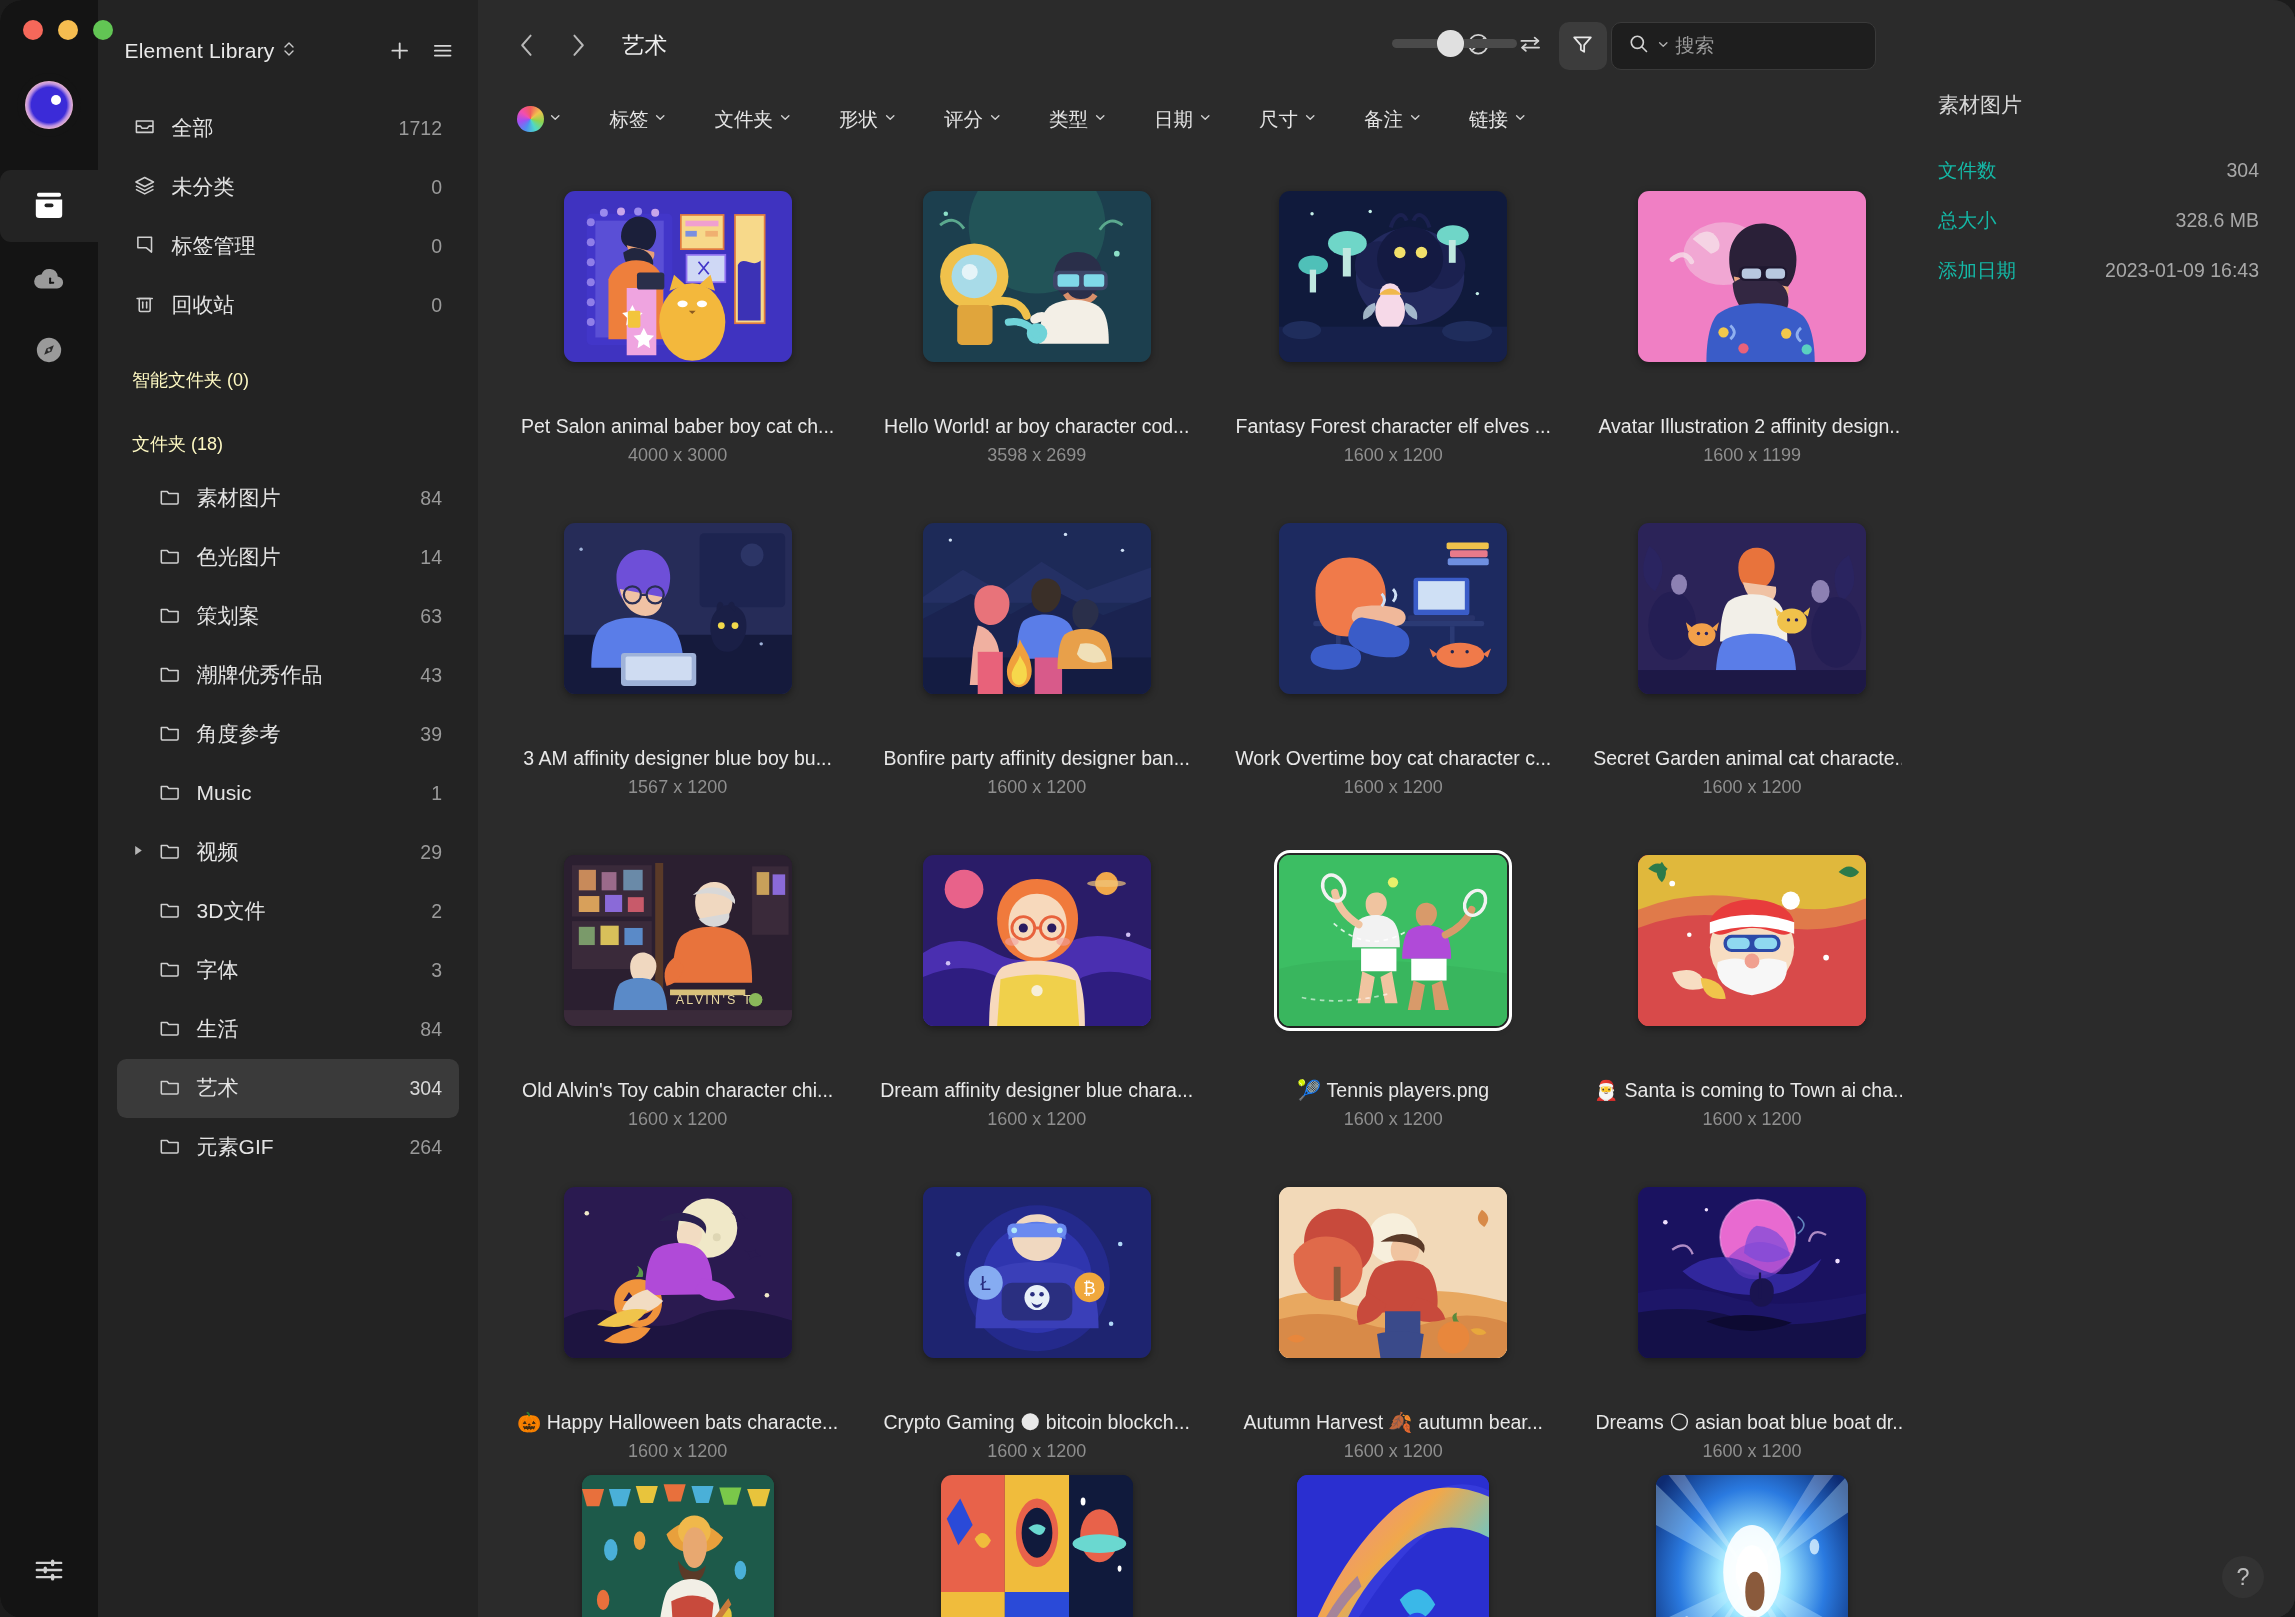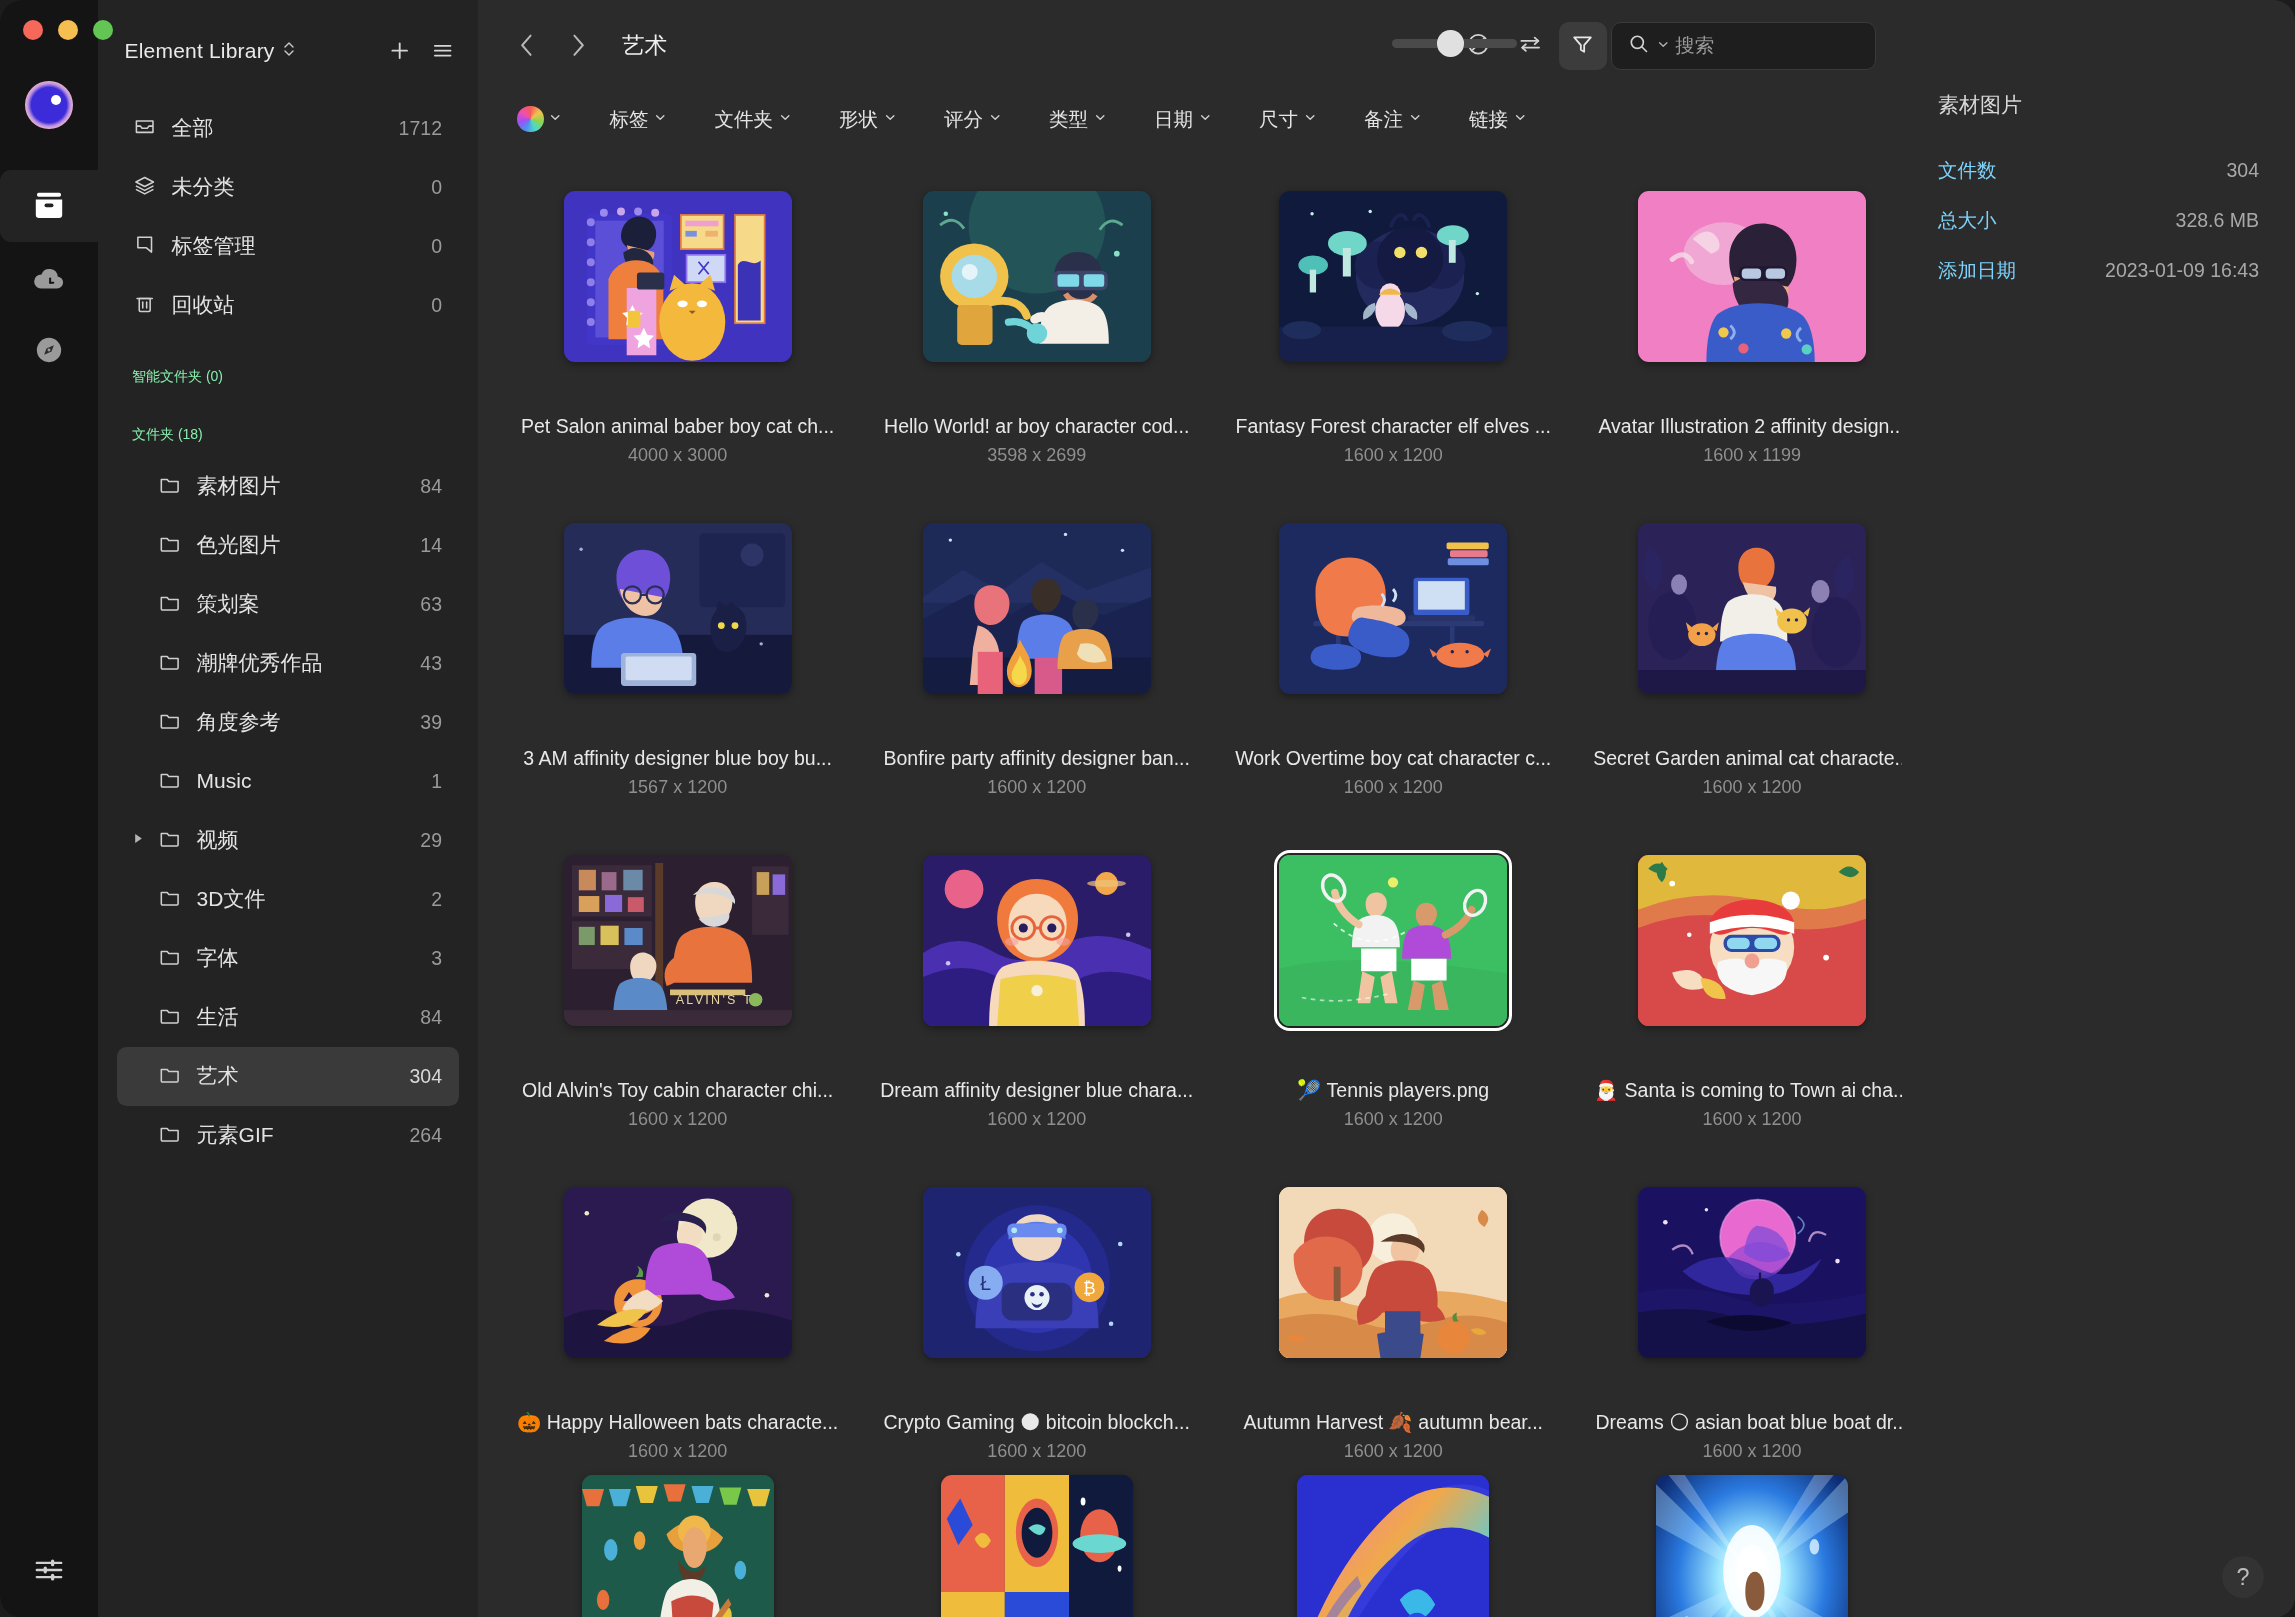--- a/index.html
+++ b/index.html
@@ -72,21 +72,21 @@
     height: 59px; margin: 0 19px; padding: 0 17px 0 15.6px;
     display: flex; align-items: center; gap: 15.6px;
     border-radius: 9.4px; cursor: pointer;
   }
   .sb-row.selected { background: #3a3a3a; }
   .sb-row .lbl { font-size: 21px; color: #e4e4e4; white-space: nowrap; }
   .sb-row .cnt { margin-left: auto; font-size: 19.5px; color: #9a9a9a; }
   .sb-row.selected .cnt { color: #d8d8d8; }
 
   .sb-section {
-    font-size: 14px; color: #86efac;
+    font-size: 18px; color: #fef9c3;
     padding: 0 0 0 34px; margin: 33px 0 7.8px;
   }
   .sb-folders { margin-top: 4.7px; }
   .sb-row .twisty { width: 15.6px; flex: 0 0 15.6px; margin-right: -6.2px; }
   .sb-row .twisty.empty { visibility: hidden; }
 
   
   .main { flex: 1 1 auto; display: flex; flex-direction: column; min-width: 0; background: #2b2b2b; }
   .topbar {
     height: 91px; flex: 0 0 91px;
@@ -154,21 +154,21 @@
   .dims { margin-top: 7px; font-size: 18px; color: #8f8f8f; text-align: center; }
   .cell.selected .thumb { outline: 3.9px solid #ffffff; outline-offset: 2.3px; }
 
   
   .inspector {
     width: 393px; flex: 0 0 393px; background: #2b2b2b;
     padding: 91px 36px 0 36px;
   }
   .insp-title { font-size: 21px; color: #d8d8d8; margin-bottom: 26.5px; }
   .insp-row { display: flex; align-items: center; height: 50px; }
-  .insp-k { font-size: 19.5px; color: #7dd3fc; text-align: center; }
+  .insp-k { font-size: 19.5px; color: #14b8a6; text-align: center; }
   .insp-v { margin-left: auto; font-size: 19.5px; color: #a8a8a8; }
 
   
   .traffic { position: absolute; top: 20px; left: 23.4px; display: flex; gap: 15px; z-index: 20; }
   .tl { width: 20px; height: 20px; border-radius: 50%; }
   .tl.r { background: #f5685a; } .tl.y { background: #f6bd50; } .tl.g { background: #62c554; }
 
   .help-btn {
     position: absolute; right: 31px; bottom: 20px;
     width: 42px; height: 42px; border-radius: 50%;

